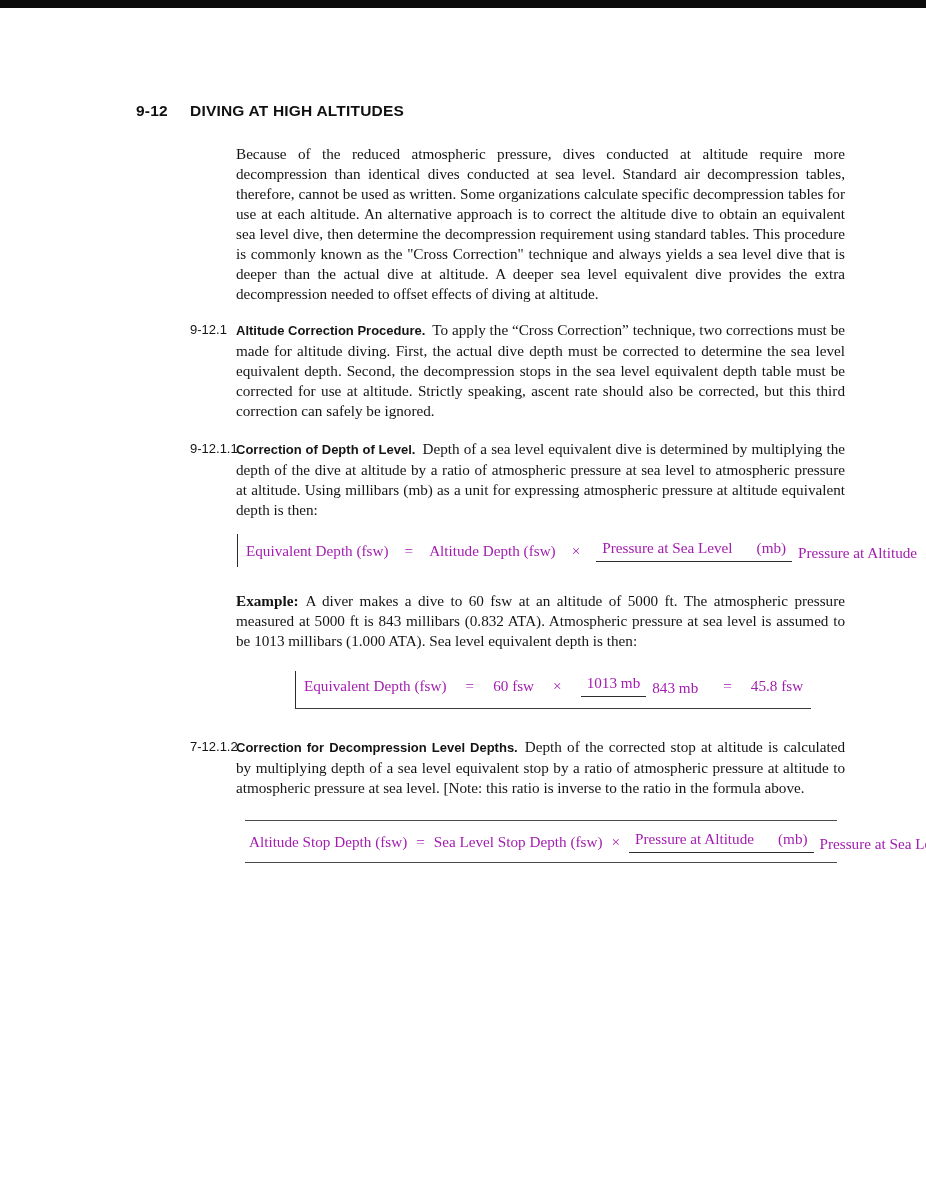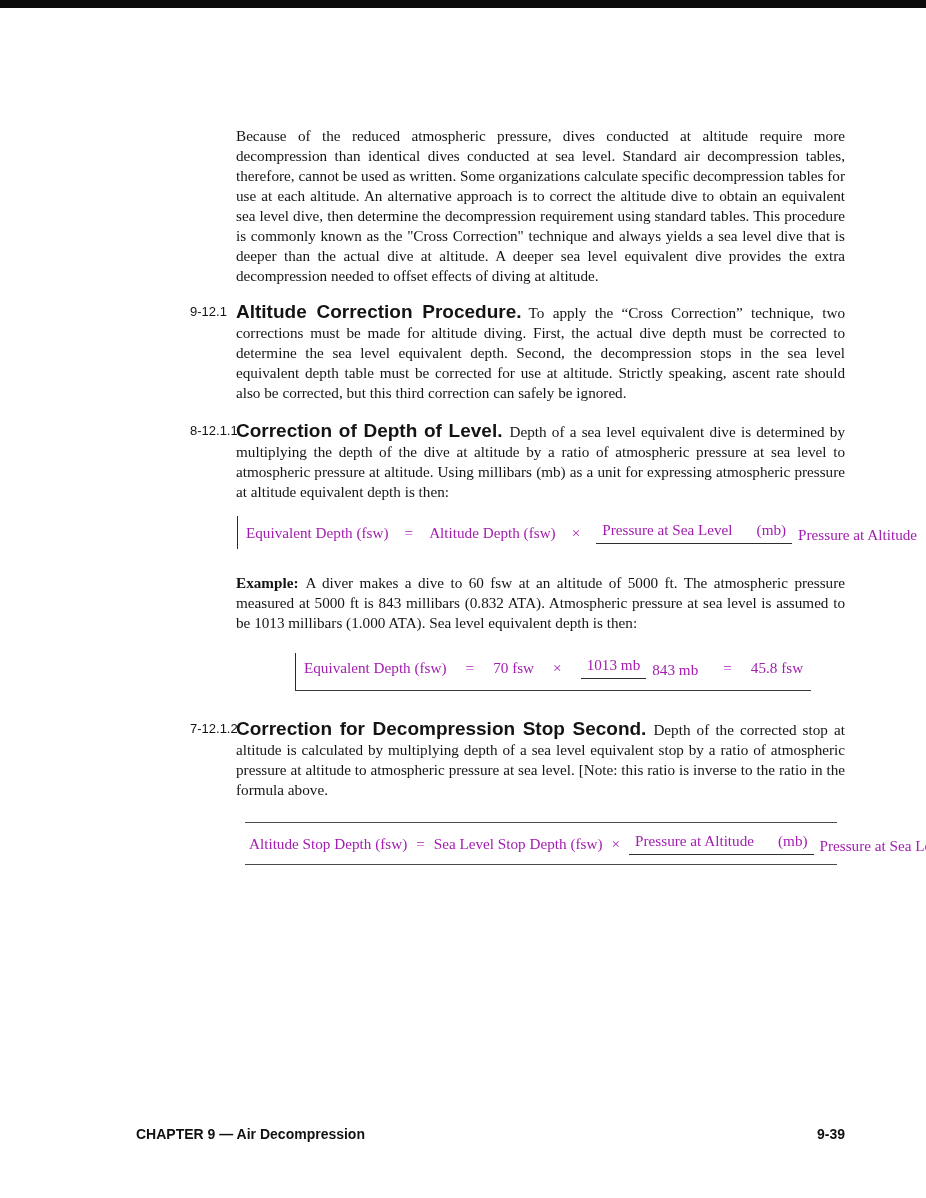--- a/index.html
+++ b/index.html
@@ -56,21 +56,21 @@
     left: 54px; top: 2px;
     font-family: "Liberation Sans", sans-serif;
     font-size: 13px;
     color: #141414;
     white-space: nowrap;
     text-align: center;
   }
   .runin {
     font-family: "Liberation Sans", sans-serif;
     font-weight: bold;
-    font-size: 19px;
+    font-size: 13px;
     margin-right: 7px;
   }
   .runin-serif {
     font-family: "Liberation Serif", serif;
     font-weight: bold;
     font-size: 15.2px;
     margin-right: 7px;
   }
 
   
@@ -128,30 +128,34 @@
 </style>
 </head>
 <body>
 
 <div class="page">
 
   <div class="scan-bar"></div>
 
   <div class="content">
 
+    <div class="main-heading">
+      <span class="num">9-12</span>
+      <span class="title">DIVING AT HIGH ALTITUDES</span>
+    </div>
 
     <p class="para intro">Because of the reduced atmospheric pressure, dives conducted at altitude require more decompression than identical dives conducted at sea level. Standard air decompression tables, therefore, cannot be used as written. Some organizations calculate specific decompression tables for use at each altitude. An alternative approach is to correct the altitude dive to obtain an equivalent sea level dive, then determine the decompression requirement using standard tables. This procedure is commonly known as the "Cross Correction" technique and always yields a sea level dive that is deeper than the actual dive at altitude. A deeper sea level equivalent dive provides the extra decompression needed to offset effects of diving at altitude.</p>
 
     <div class="sub">
       <span class="sub-num">9-12.1</span>
       <p class="para"><b class="runin">Altitude Correction Procedure.</b><span>To apply the “Cross Correction” technique, two corrections must be made for altitude diving. First, the actual dive depth must be corrected to determine the sea level equivalent depth. Second, the decompression stops in the sea level equivalent depth table must be corrected for use at altitude. Strictly speaking, ascent rate should also be corrected, but this third correction can safely be ignored.</span></p>
     </div>
 
     <div class="sub" style="margin-top:18px;">
-      <span class="sub-num">8-12.1.1</span>
+      <span class="sub-num">9-12.1.1</span>
       <p class="para"><b class="runin">Correction of Depth of Level.</b><span>Depth of a sea level equivalent dive is determined by multiplying the depth of the dive at altitude by a ratio of atmospheric pressure at sea level to atmospheric pressure at altitude. Using millibars (mb) as a unit for expressing atmospheric pressure at altitude equivalent depth is then:</span></p>
     </div>
 
     <div class="formula formula-1">
       <span>Equivalent Depth (fsw)</span>
       <span class="op">=</span>
       <span>Altitude Depth (fsw)</span>
       <span class="op">×</span>
       <span class="frac">
         <span class="frow fnum">
@@ -163,37 +167,37 @@
           <span class="unit">(mb)</span>
         </span>
       </span>
     </div>
 
     <p class="para" style="margin-top:24px;"><b class="runin-serif">Example:</b><span>A diver makes a dive to 60 fsw at an altitude of 5000 ft. The atmospheric pressure measured at 5000 ft is 843 millibars (0.832 ATA). Atmospheric pressure at sea level is assumed to be 1013 millibars (1.000 ATA). Sea level equivalent depth is then:</span></p>
 
     <div class="formula formula-2">
       <span>Equivalent Depth (fsw)</span>
       <span class="op">=</span>
-      <span>70 fsw</span>
+      <span>60 fsw</span>
       <span class="op">×</span>
       <span class="frac">
         <span class="frow fnum">
           <span>1013 mb</span>
         </span>
         <span class="frow fden">
           <span>843 mb</span>
         </span>
       </span>
       <span class="op">=</span>
       <span>45.8 fsw</span>
     </div>
 
     <div class="sub" style="margin-top:28px;">
       <span class="sub-num">7-12.1.2</span>
-      <p class="para"><b class="runin">Correction for Decompression Stop Second.</b><span>Depth of the corrected stop at altitude is calculated by multiplying depth of a sea level equivalent stop by a ratio of atmospheric pressure at altitude to atmospheric pressure at sea level. [Note: this ratio is inverse to the ratio in the formula above.</span></p>
+      <p class="para"><b class="runin">Correction for Decompression Level Depths.</b><span>Depth of the corrected stop at altitude is calculated by multiplying depth of a sea level equivalent stop by a ratio of atmospheric pressure at altitude to atmospheric pressure at sea level. [Note: this ratio is inverse to the ratio in the formula above.</span></p>
     </div>
 
     <div class="formula formula-3">
       <span>Altitude Stop Depth (fsw)</span>
       <span class="op">=</span>
       <span>Sea Level Stop Depth (fsw)</span>
       <span class="op">×</span>
       <span class="frac">
         <span class="frow fnum">
           <span>Pressure at Altitude</span>
@@ -201,18 +205,14 @@
         </span>
         <span class="frow fden">
           <span>Pressure at Sea Level</span>
           <span class="unit">(mb)</span>
         </span>
       </span>
     </div>
 
   </div>
 
-  <div class="footer">
-    <span>CHAPTER 9 — Air Decompression</span>
-    <span>9-39</span>
-  </div>
 
 </div>
 
 </body></html>

